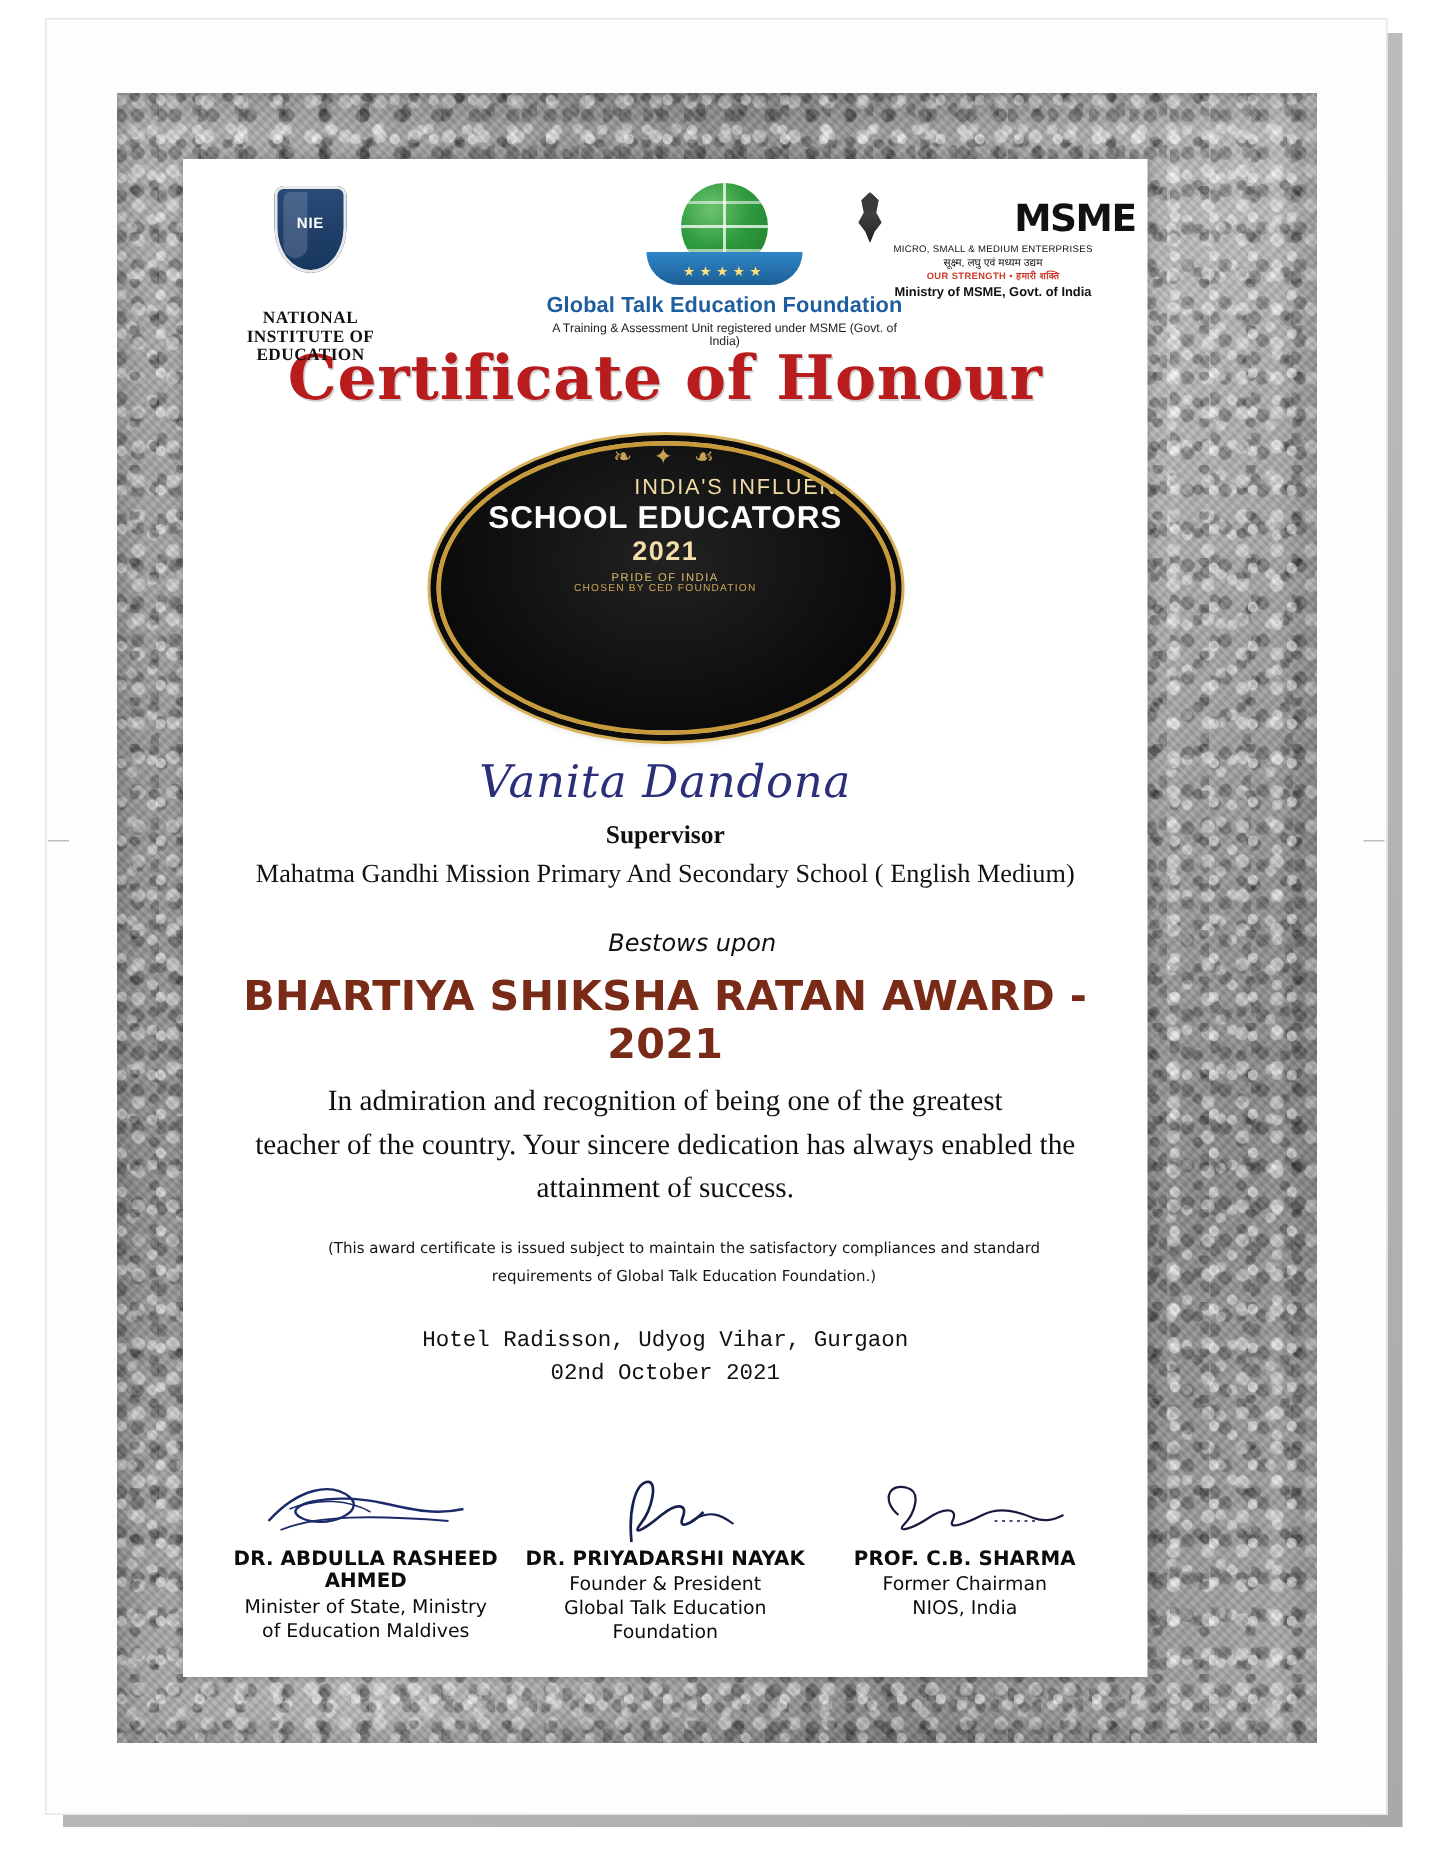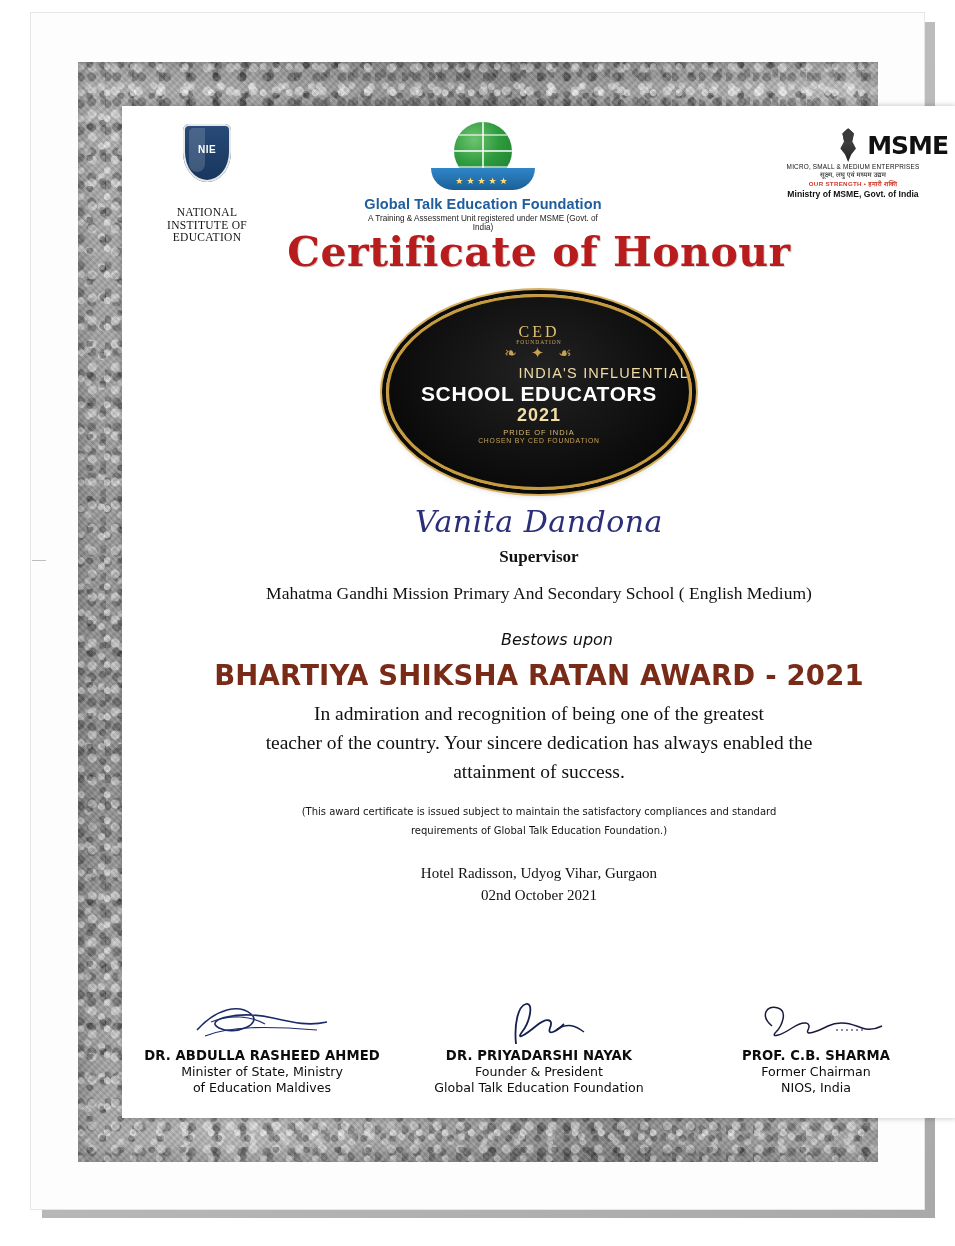--- a/index.html
+++ b/index.html
@@ -69,21 +69,21 @@
       repeating-linear-gradient(45deg, rgba(255,255,255,.06) 0 2px, rgba(0,0,0,.05) 2px 4px),
       repeating-linear-gradient(-45deg, rgba(0,0,0,.05) 0 3px, rgba(255,255,255,.05) 3px 6px);
     pointer-events: none;
   }
 
   
   .certificate {
     position: absolute;
     left: 122px;
     top: 106px;
-    width: 834px;
+    width: 643px;
     height: 1012px;
     background: #ffffff;
     box-shadow: 0 0 6px rgba(0,0,0,.25);
     overflow: hidden;
   }
 
   
   .logo-row {
     position: relative;
     height: 112px;
@@ -117,21 +117,21 @@
     position: absolute;
     left: 0; right: 0; top: 20px;
     font-size: 10px;
     font-weight: bold;
     color: #ffffff;
     letter-spacing: .5px;
   }
   .nie-text {
     font-family: "Liberation Serif", serif;
     font-size: 11.5px;
-    font-weight: normal;
+    font-weight: bold;
     line-height: 12.5px;
     color: #111111;
     letter-spacing: .3px;
     margin-top: 24px;
   }
 
   .gtef-logo {
     position: absolute;
     left: 236px;
     top: 16px;
@@ -190,21 +190,21 @@
   .msme-logo {
     position: absolute;
     right: 8px;
     top: 22px;
     width: 190px;
     text-align: center;
   }
   .msme-top {
     display: flex;
     align-items: center;
-    justify-content: flex-end;
+    justify-content: space-between;
     gap: 6px;
   }
   .emblem {
     width: 26px;
     height: 34px;
     background:
       radial-gradient(circle at 50% 22%, #3a3a3a 0 6px, rgba(0,0,0,0) 7px),
       linear-gradient(180deg,#555 0%,#222 100%);
     clip-path: polygon(50% 0%, 72% 16%, 66% 40%, 80% 60%, 62% 78%, 50% 100%, 38% 78%, 20% 60%, 34% 40%, 28% 16%);
   }
@@ -311,21 +311,21 @@
     font-weight: bold;
     font-size: 17px;
     color: #101010;
     margin-top: 8px;
   }
   .school {
     text-align: center;
     font-family: "Liberation Serif", serif;
     font-size: 17.5px;
     color: #101010;
-    margin-top: 16px;
+    margin-top: 5px;
   }
 
   .bestows {
     text-align: center;
     font-family: "DejaVu Sans", sans-serif;
     font-style: italic;
     font-size: 16px;
     color: #111111;
     margin-top: 26px;
     padding-left: 36px;
@@ -352,21 +352,21 @@
     text-align: center;
     font-family: "DejaVu Sans", sans-serif;
     font-size: 10px;
     line-height: 19px;
     color: #141414;
     margin: 16px auto 0;
     width: 668px;
   }
   .venue {
     text-align: center;
-    font-family: Liberation Serif, serif;
+    font-family: Liberation Mono, monospace;
     font-size: 15px;
     line-height: 22px;
     color: #111111;
     margin-top: 22px;
   }
 
   
   .sign-row {
     position: absolute;
     left: 0;
@@ -452,24 +452,20 @@
         <div class="msme-l2">सूक्ष्म, लघु एवं मध्यम उद्यम</div>
         <div class="msme-l3">OUR STRENGTH • हमारी शक्ति</div>
         <div class="msme-l4">Ministry of MSME, Govt. of India</div>
       </div>
     </div>
 
     <div class="cert-title">Certificate of Honour</div>
 
     <div class="seal-wrap">
       <div class="seal">
-        <div class="seal-ced">
-          <span>CED</span>
-          <small>FOUNDATION</small>
-        </div>
         <div class="seal-flourish">❧&nbsp;&nbsp;✦&nbsp;&nbsp;☙</div>
         <div class="seal-l1">INDIA'S INFLUENTIAL</div>
         <div class="seal-l2">SCHOOL EDUCATORS</div>
         <div class="seal-year">2021</div>
         <div class="seal-l3">PRIDE OF INDIA</div>
         <div class="seal-l4">CHOSEN BY CED FOUNDATION</div>
       </div>
     </div>
 
     <div class="recipient">Vanita Dandona</div>

